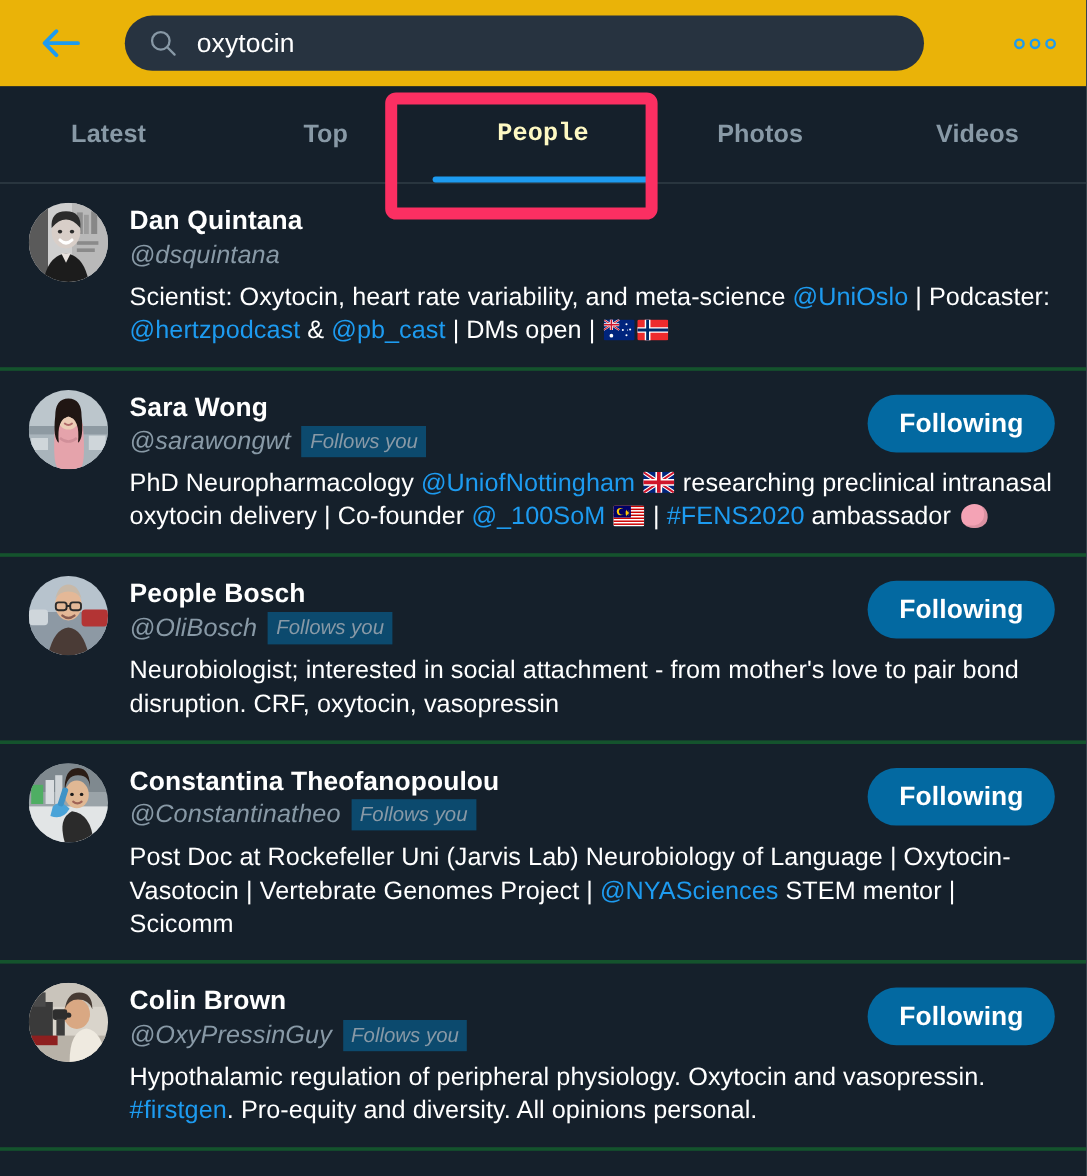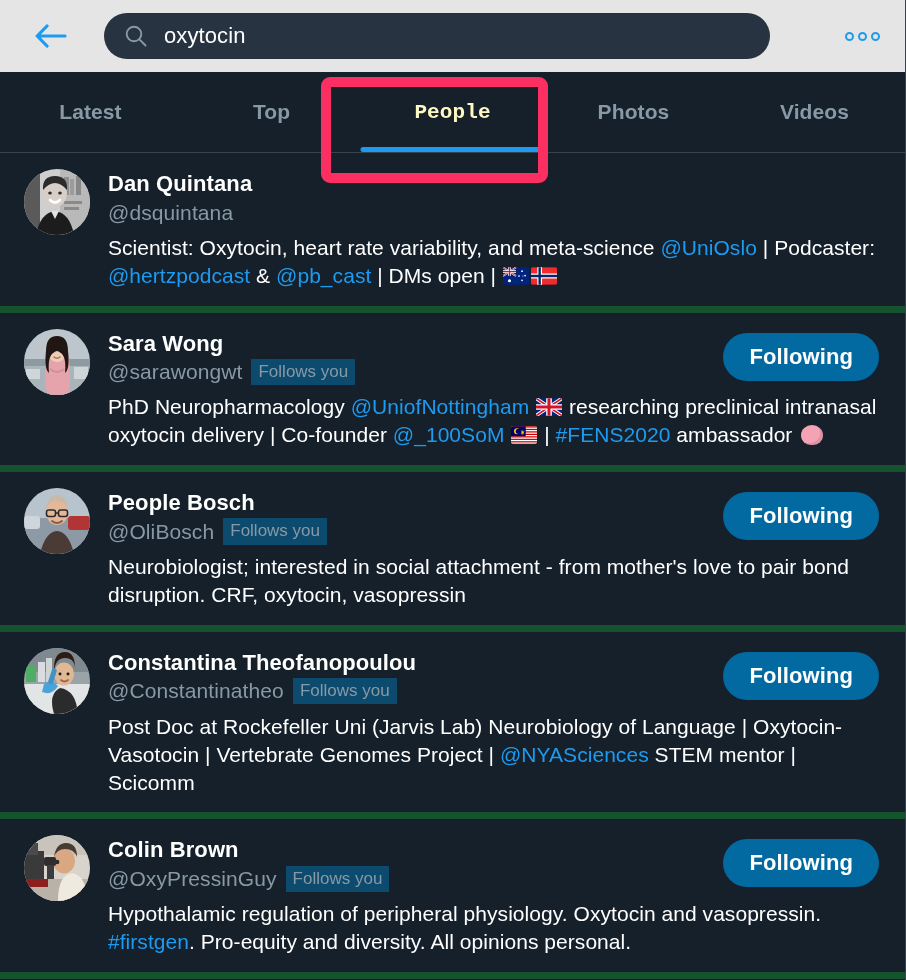--- a/index.html
+++ b/index.html
@@ -24,21 +24,21 @@
     background: #15202b;
     border-right: 1px solid #38444d;
   }
 
   
   .header {
     height: 72px;
     display: flex;
     align-items: center;
     padding: 0 22px 0 30px;
-    background: #e5e5e5;
+    background: #eab308;
   }
 
   .back-btn {
     width: 42px;
     height: 42px;
     display: flex;
     align-items: center;
     justify-content: center;
     flex: 0 0 auto;
     cursor: pointer;
@@ -145,21 +145,21 @@
     pointer-events: none;
     z-index: 40;
   }
 
   
   .results { background: #15202b; }
 
   .user-card {
     display: flex;
     padding: 16px 26px 16px 24px;
-    border-bottom: 7px solid #14532d;
+    border-bottom: 3px solid #14532d;
     position: relative;
     cursor: pointer;
   }
 
   .avatar {
     width: 66px;
     height: 66px;
     border-radius: 50%;
     flex: 0 0 auto;
     margin-right: 18px;
@@ -179,20 +179,21 @@
     line-height: 1.25;
     letter-spacing: 0.1px;
   }
 
   .handle-row {
     display: flex;
     align-items: center;
     gap: 9px;
     margin-top: 1px;
     line-height: 1.3;
+    font-style: italic;
   }
   .handle {
     font-size: 21px;
     color: #8899a6;
     letter-spacing: 0.1px;
   }
   .follows-you {
     background: #0c4a6e;
     color: #8899a6;
     font-size: 17px;

